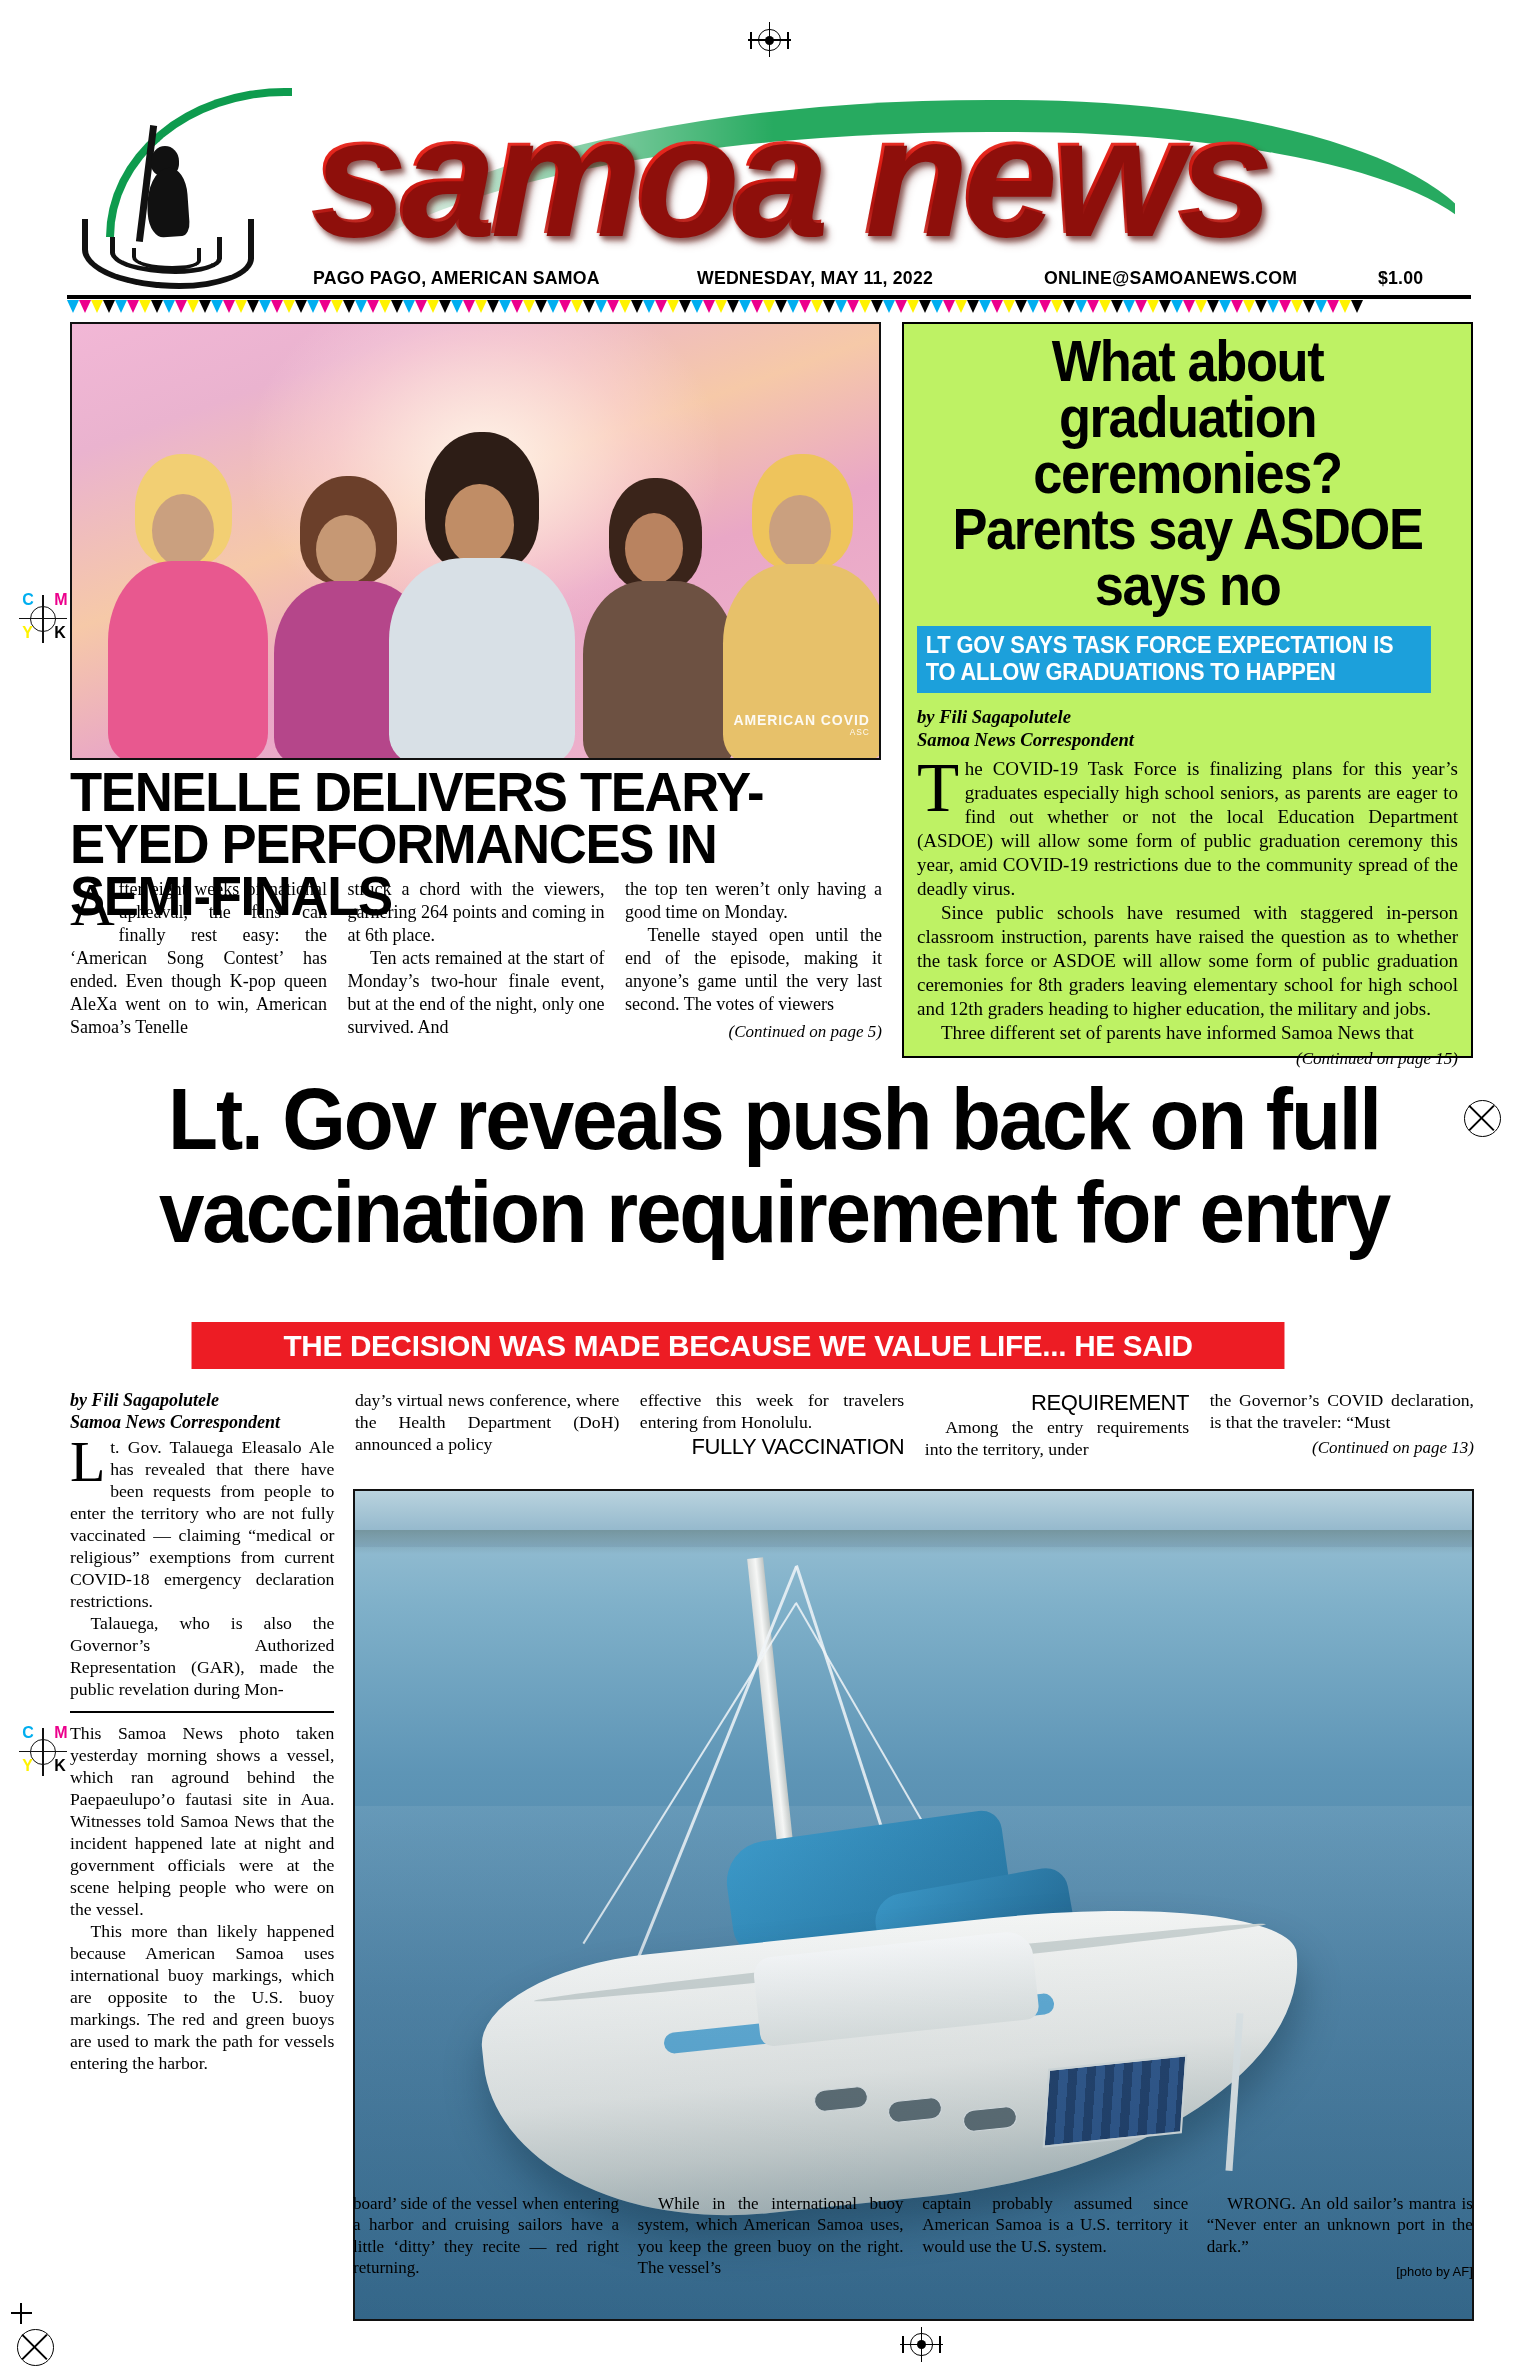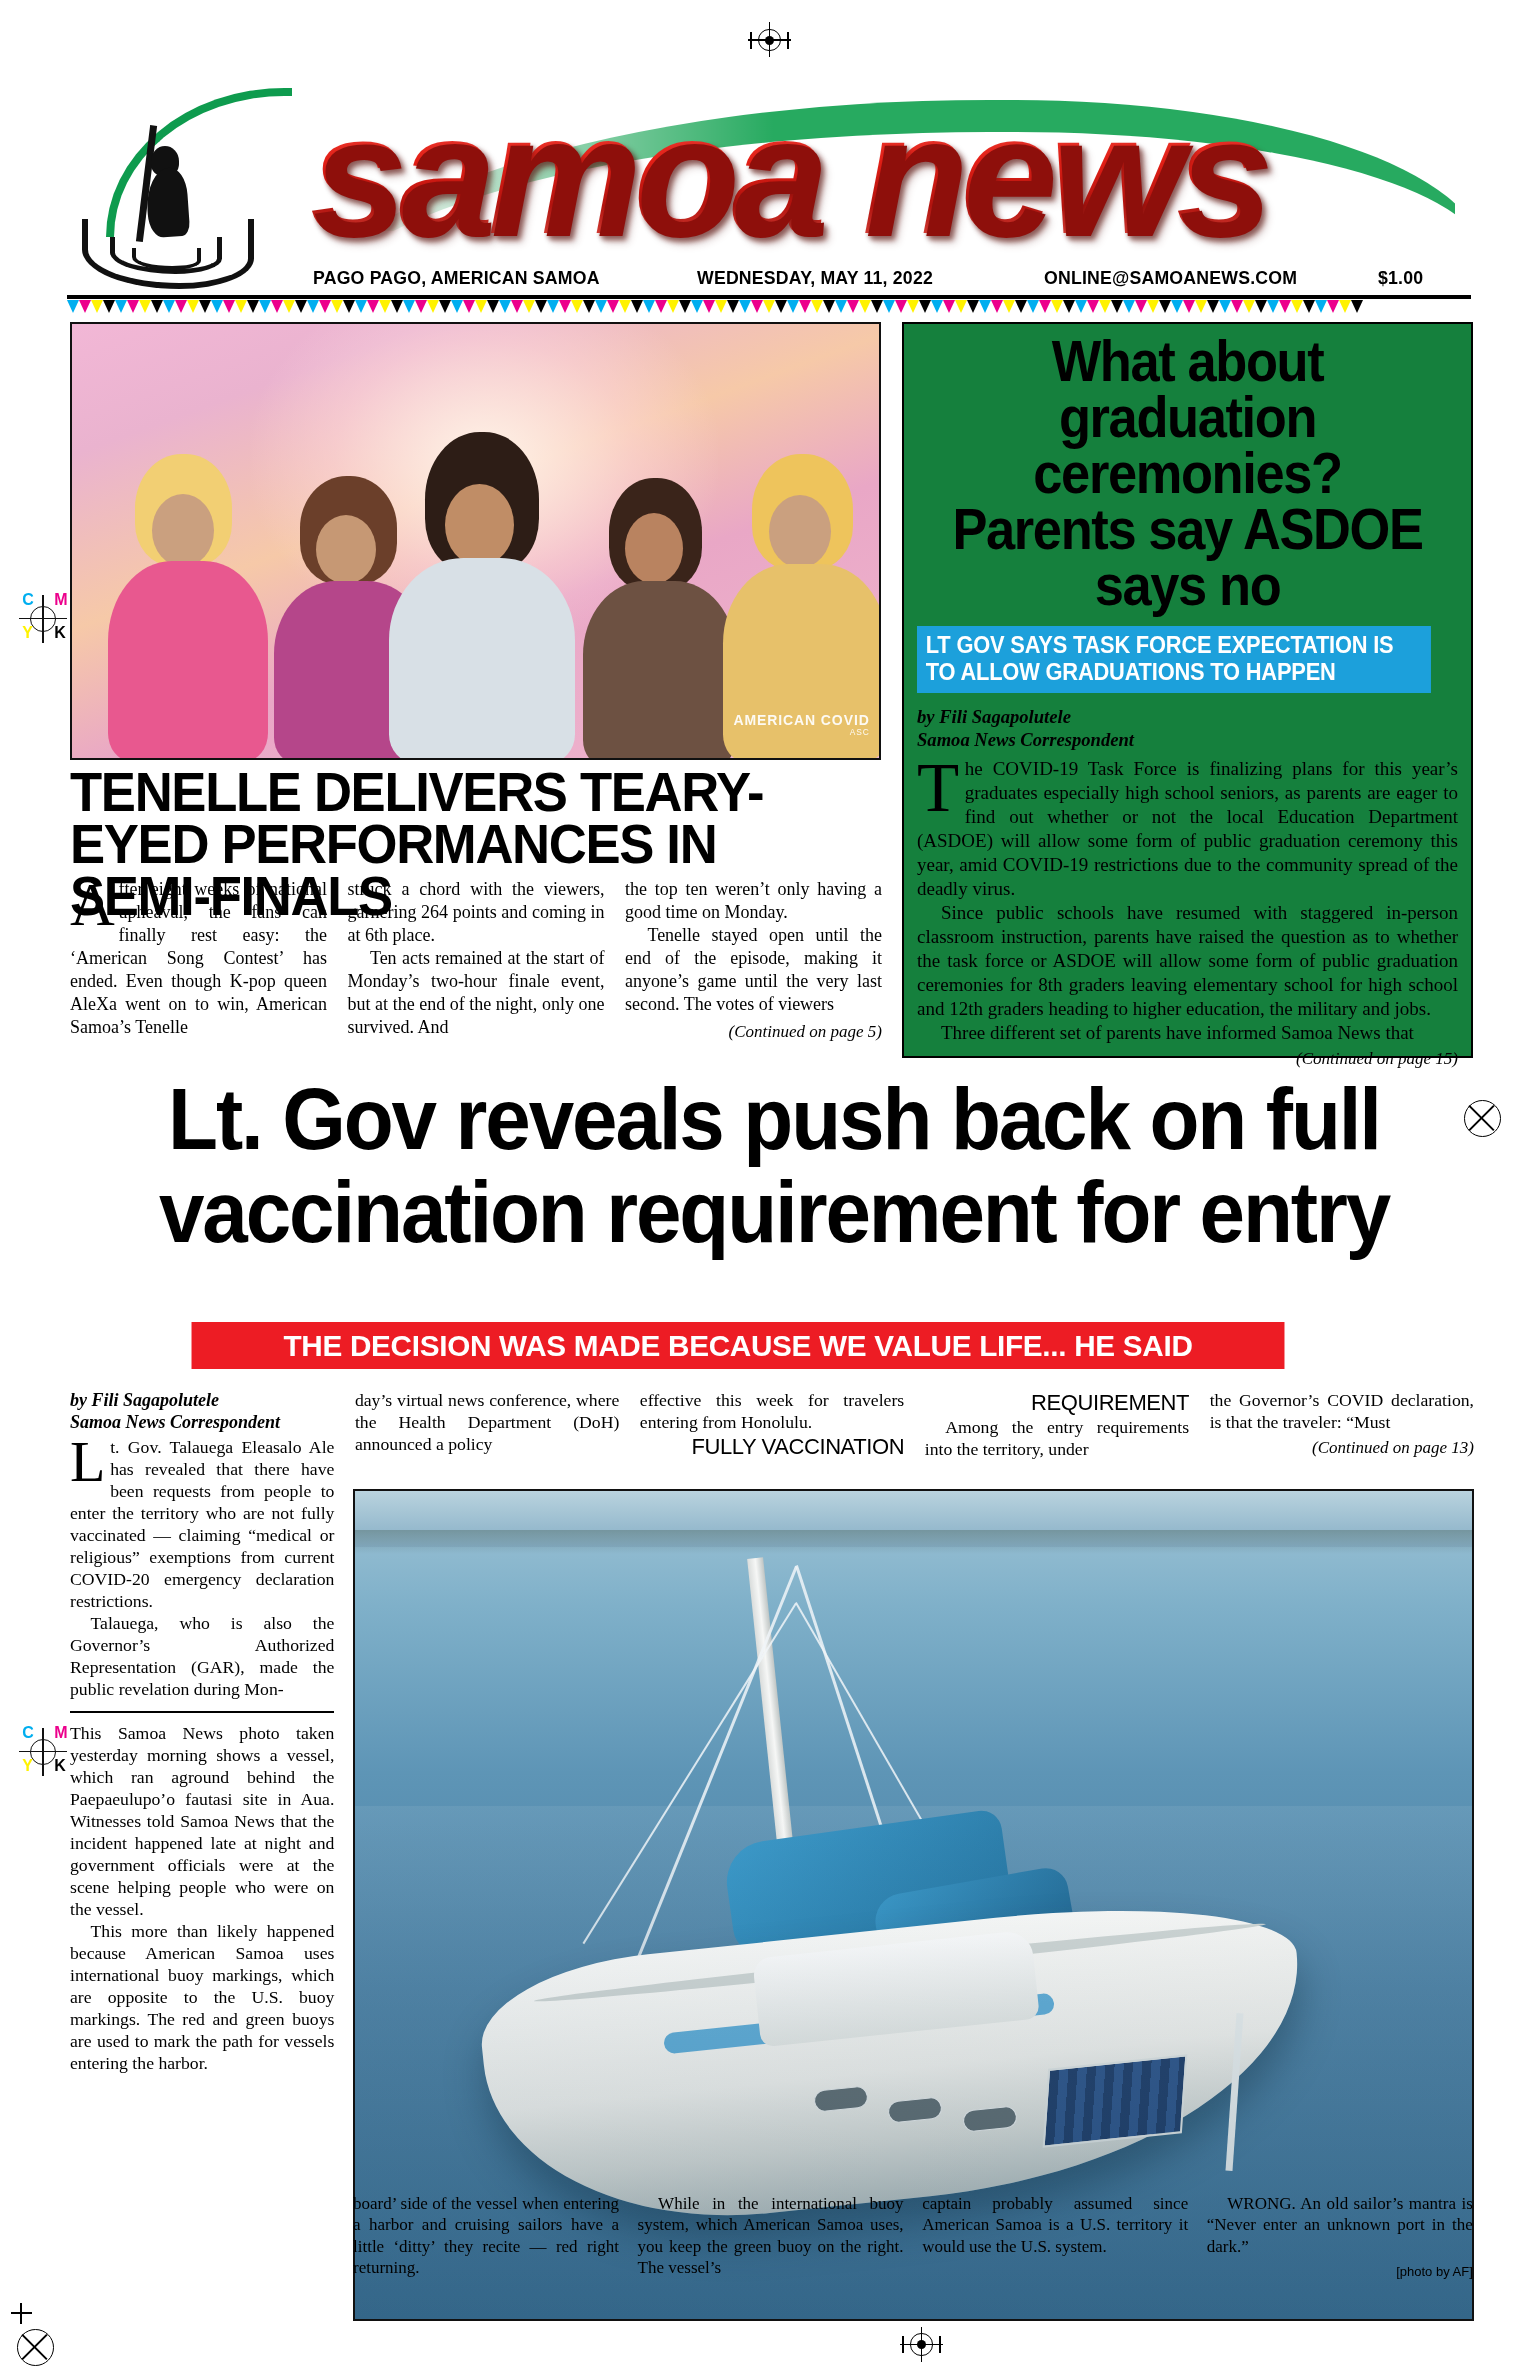--- a/index.html
+++ b/index.html
@@ -103,21 +103,21 @@
   .perf .head { position:absolute; border-radius:50%; }
   .perf .body { position:absolute; border-radius: 40% 40% 14% 14%; }
   .p-hair { position:absolute; border-radius:48% 48% 38% 38%; }
   .photo-credit { position:absolute; right:9.3px; bottom:20.5px; color:#fff;
       font-family:"Liberation Sans", sans-serif; font-size:14px; font-weight:bold;
       letter-spacing:0.9px; opacity:.92; text-align:right; line-height:12px; }
   .photo-credit small { font-size:8.4px; font-weight:normal; display:block; }
 
   
   #grad-box { position:absolute; left:902px; top:322px; width:571px; height:736px;
-      border:2.8px solid #000; padding:9.3px 13px 7.5px 13px; background:#15803d; }
+      border:2.8px solid #000; padding:9.3px 13px 7.5px 13px; background:#bef264; }
   .grad-head { font-family:"Liberation Sans", sans-serif; font-weight:bold;
       font-size:57px; line-height:56px; letter-spacing:-1.5px;
       text-align:center; transform: scaleX(.92); transform-origin: center; }
   .grad-kicker { margin-top:13px; background:#1CA0DB; color:#fff;
       font-family:"Liberation Sans", sans-serif; font-weight:bold; font-size:23px;
       line-height:27px; letter-spacing:-0.2px; padding:5.6px 9.3px 7.5px 9.3px;
       transform: scaleX(.95); transform-origin: left center; }
   .byline { margin-top:13px; font-weight:bold; font-style:italic; font-size:18.6px;
       line-height:22.4px; font-family:"Liberation Serif", serif; }
   .grad-body { margin-top:5.6px; font-size:19px; line-height:24px; text-align:justify;
@@ -466,21 +466,21 @@
 <div id="main-head">Lt. Gov reveals push back on full vaccination requirement for entry</div>
 <div id="red-banner">THE DECISION WAS   MADE BECAUSE WE VALUE LIFE...   HE SAID</div>
 
 <div id="lower">
   <div class="lrow">
 
     <div class="lcol">
       <div class="mini-byline">by Fili Sagapolutele</div>
       <div class="mini-byline">Samoa News Correspondent</div>
       <p class="nobindent" style="margin-top:1.9px">
-        <span class="dropcap">L</span><span>t. Gov. Talauega Eleasalo Ale has revealed that there have been requests from people to enter the territory who are not fully vaccinated — claiming “medical or religious” exemptions from current COVID-20 emergency declaration restrictions.</span>
+        <span class="dropcap">L</span><span>t. Gov. Talauega Eleasalo Ale has revealed that there have been requests from people to enter the territory who are not fully vaccinated — claiming “medical or religious” exemptions from current COVID-18 emergency declaration restrictions.</span>
       </p>
       <p>Talauega, who is also the Governor’s Authorized Representation (GAR), made the public revelation during Mon-</p>
       <div class="col-rule"></div>
       <p class="nobindent">This Samoa News photo taken yesterday morning shows a vessel, which ran aground behind the Paepaeulupo’o fautasi site in Aua. Witnesses told Samoa News that the incident happened late at night and government officials were at the scene helping people who were on the vessel.</p>
       <p>This more than likely happened because American Samoa uses international buoy markings, which are opposite to the U.S. buoy markings. The red and green buoys are used to mark the path for vessels entering the harbor.</p>
     </div>
 
     <div class="lcol">
       <p class="nobindent">day’s virtual news conference, where the Health Department (DoH) announced a policy</p>
     </div>

